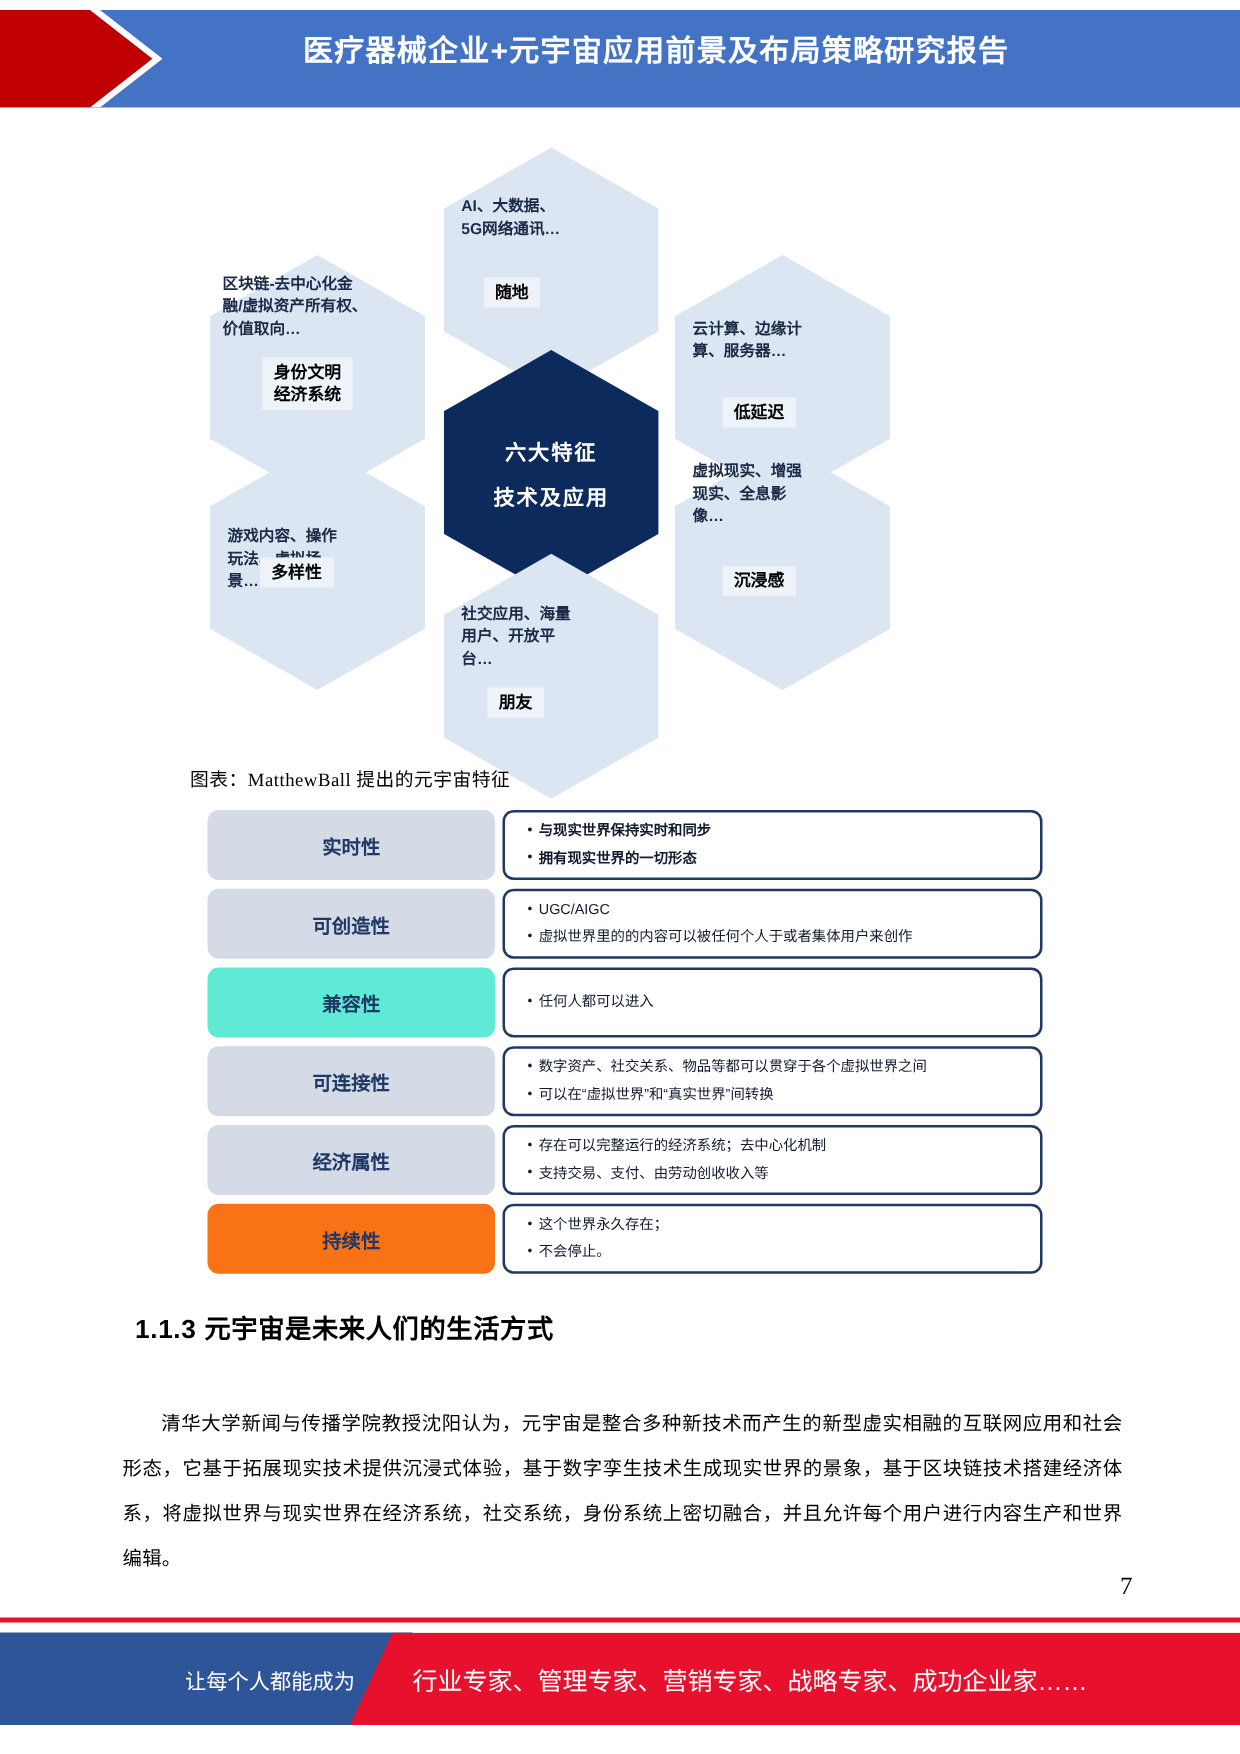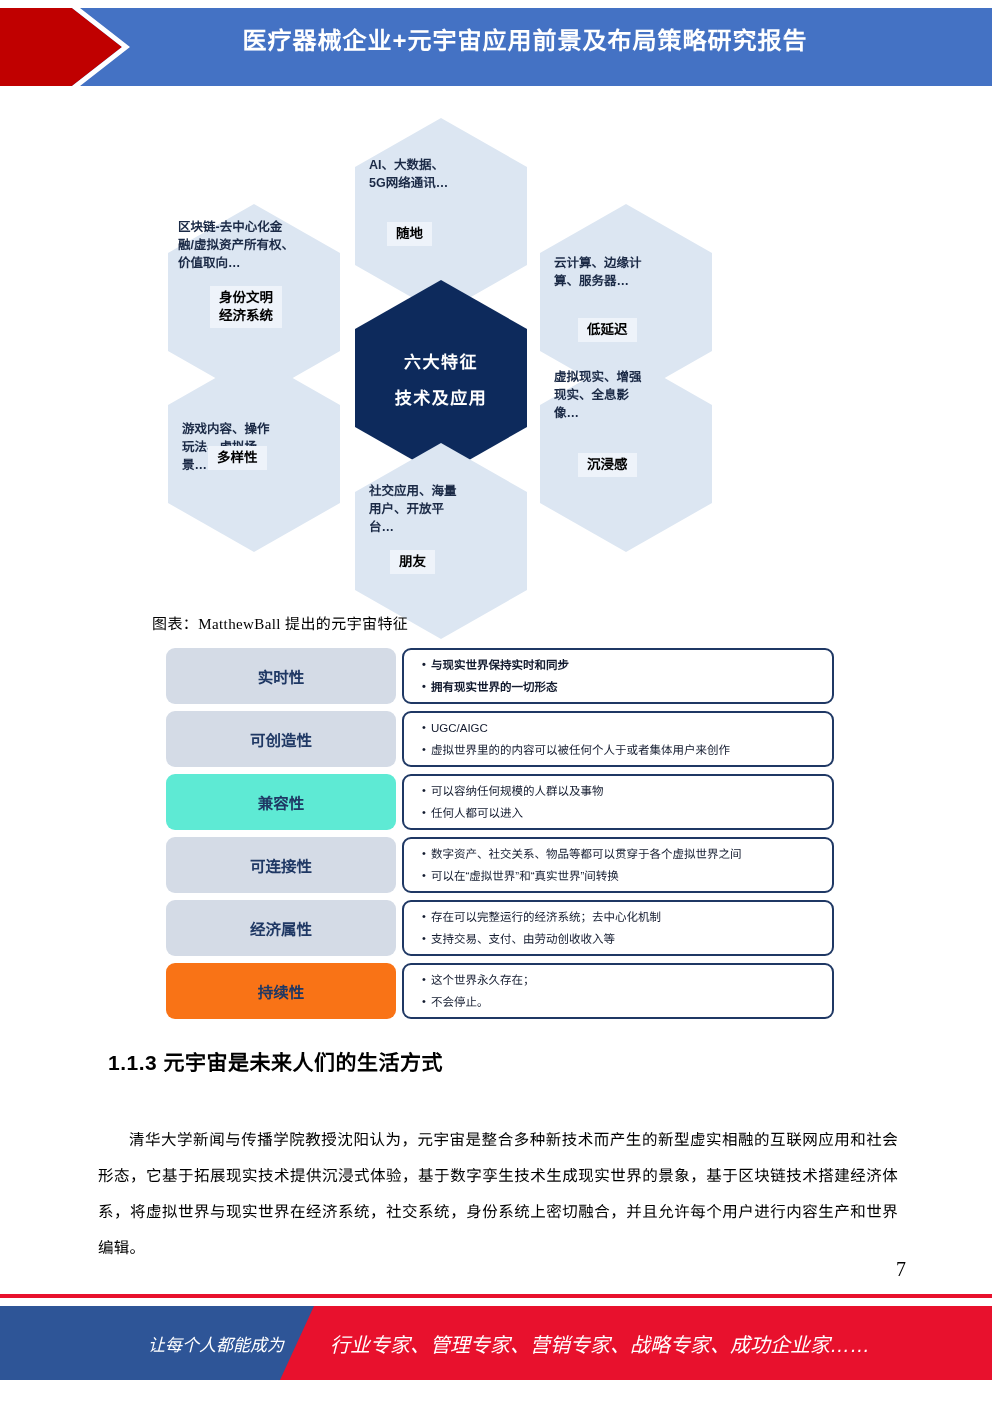--- a/index.html
+++ b/index.html
@@ -204,21 +204,21 @@
   
   .footer-rule {
     position: absolute;
     left: 0; top: 1294px;
     width: 992px; height: 4px;
     background: #e8112d;
   }
   .footer-band {
     position: absolute;
     left: 0; top: 1306px;
-    width: 992px; height: 96px; font-style: italic;
+    width: 992px; height: 96px;
   }
   .footer-blue {
     position: absolute;
     left: 0; top: 0;
     width: 330px; height: 74px;
     background: #2e5597;
   }
   .footer-red {
     position: absolute;
     left: 280px; top: 0;
@@ -339,21 +339,20 @@
     <div class="feature-row">
       <div class="feature-key" style="background: rgb(212, 219, 230);">可创造性</div>
       <div class="feature-val" style="border-color: rgb(31, 56, 100);">
         <div class="feature-bullet">UGC/AIGC</div>
         <div class="feature-bullet">虚拟世界里的的内容可以被任何个人于或者集体用户来创作</div>
       </div>
     </div>
     <div class="feature-row">
       <div class="feature-key" style="background: #5eead4;">兼容性</div>
       <div class="feature-val" style="border-color: rgb(31, 56, 100);">
-        <div class="feature-bullet">可以容纳任何规模的人群以及事物</div>
         <div class="feature-bullet">任何人都可以进入</div>
       </div>
     </div>
     <div class="feature-row">
       <div class="feature-key" style="background: rgb(212, 219, 230);">可连接性</div>
       <div class="feature-val" style="border-color: rgb(31, 56, 100);">
         <div class="feature-bullet">数字资产、社交关系、物品等都可以贯穿于各个虚拟世界之间</div>
         <div class="feature-bullet">可以在“虚拟世界”和“真实世界”间转换</div>
       </div>
     </div>

